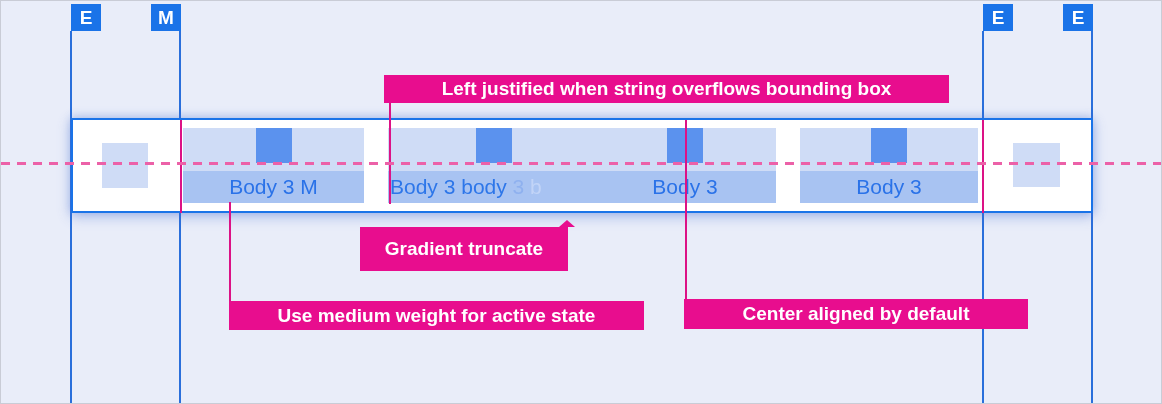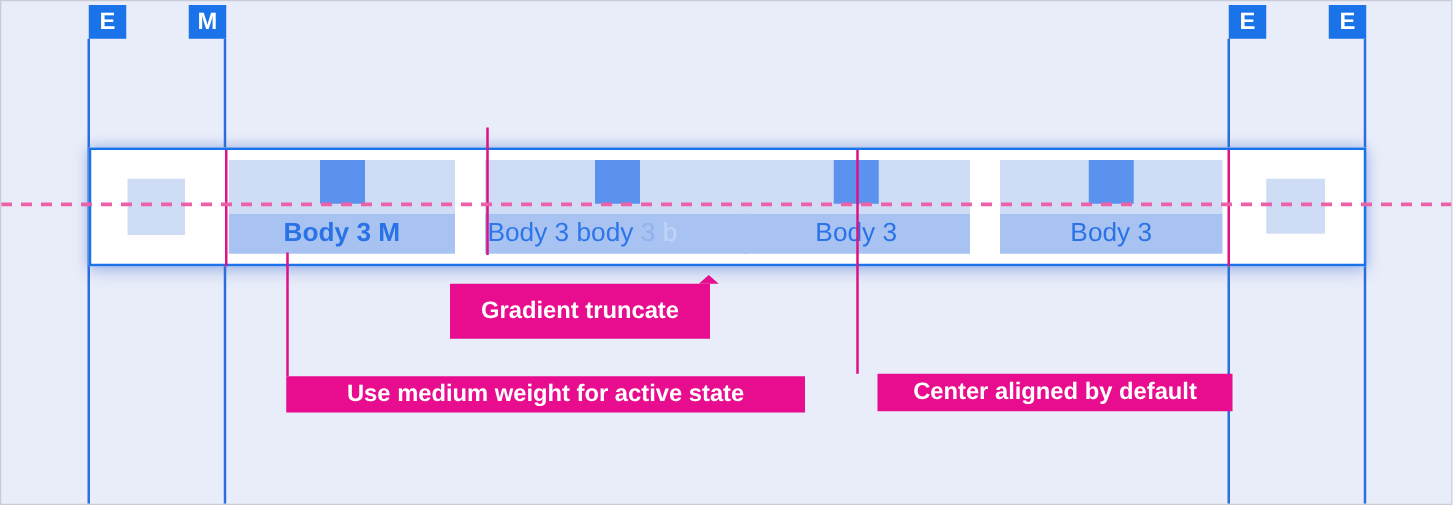--- a/index.html
+++ b/index.html
@@ -41,21 +41,21 @@
   .tab.t3{left:593px;width:182px;}
   .tab.t4{left:799px;width:178px;}
   .icon-area{position:absolute;top:0;left:0;right:0;height:43px;background:#cfdcf6;}
   .tab-icon{position:absolute;top:0;left:50%;margin-left:-18px;width:36px;height:35px;background:#5b92ee;}
   .label-area{
     position:absolute;top:43px;left:0;right:0;height:32px;background:#a8c3f2;
     display:flex;align-items:center;justify-content:center;
     font-size:21px;color:#2a72e8;overflow:hidden;
   }
   .label-area span{white-space:pre;}
-  .tab.t1 .label-area{font-weight:bold;text-align:right;}
+  .tab.t1 .label-area{font-weight:normal;text-align:right;}
   .tab.t2 .label-area{justify-content:flex-start;padding-left:2px;}
   .seg-fade-1{color:#2d76e9;}
   .seg-fade-2{color:#8fb1ef;}
   .seg-fade-3{color:#c2d4f7;}
   
   .connector{position:absolute;width:2px;background:#dc1286;z-index:25;}
   .connector.c-leftjust{left:388px;top:101px;height:102px;}
   .connector.c-medium{left:228px;top:201px;height:99px;}
   .connector.c-center{left:684px;top:119px;height:179px;}
   .connector.c-tabstart{left:179px;top:119px;height:93px;}
@@ -66,21 +66,21 @@
     background:repeating-linear-gradient(90deg,#ec61a8 0 9px,transparent 9px 16px);
   }
   
   .note{
     position:absolute;background:#e80d8e;color:#fff;font-weight:bold;font-size:19px;
     display:flex;align-items:center;justify-content:center;z-index:40;white-space:nowrap;
   }
   .note.n-leftjust{left:383px;top:74px;width:565px;height:28px;}
   .note.n-gradient{left:359px;top:226px;width:208px;height:44px;}
   .note.n-medium{left:228px;top:300px;width:415px;height:29px;}
-  .note.n-center{left:683px;top:298px;width:284px;height:30px;margin-left:18px;}
+  .note.n-center{left:683px;top:298px;width:344px;height:30px;}
   .note-arrow{
     position:absolute;left:558px;top:219px;width:0;height:0;z-index:40;
     border-left:8px solid transparent;border-right:8px solid transparent;
     border-bottom:7px solid #e80d8e;
   }
 </style>
 </head>
 <body>
 
 <div class="stage">
@@ -139,18 +139,19 @@
   </div>
 
   <div class="connector c-tabstart"></div>
   <div class="connector c-tabend"></div>
   <div class="connector c-leftjust"></div>
   <div class="connector c-medium"></div>
   <div class="connector c-center"></div>
 
   <div class="dashline"></div>
 
+  <div class="note n-leftjust">Left justified when string overflows bounding box</div>
   <div class="note n-gradient">Gradient truncate</div>
   <div class="note-arrow"></div>
   <div class="note n-medium">Use medium weight for active state</div>
   <div class="note n-center">Center aligned by default</div>
 
 </div>
 
 </body></html>

